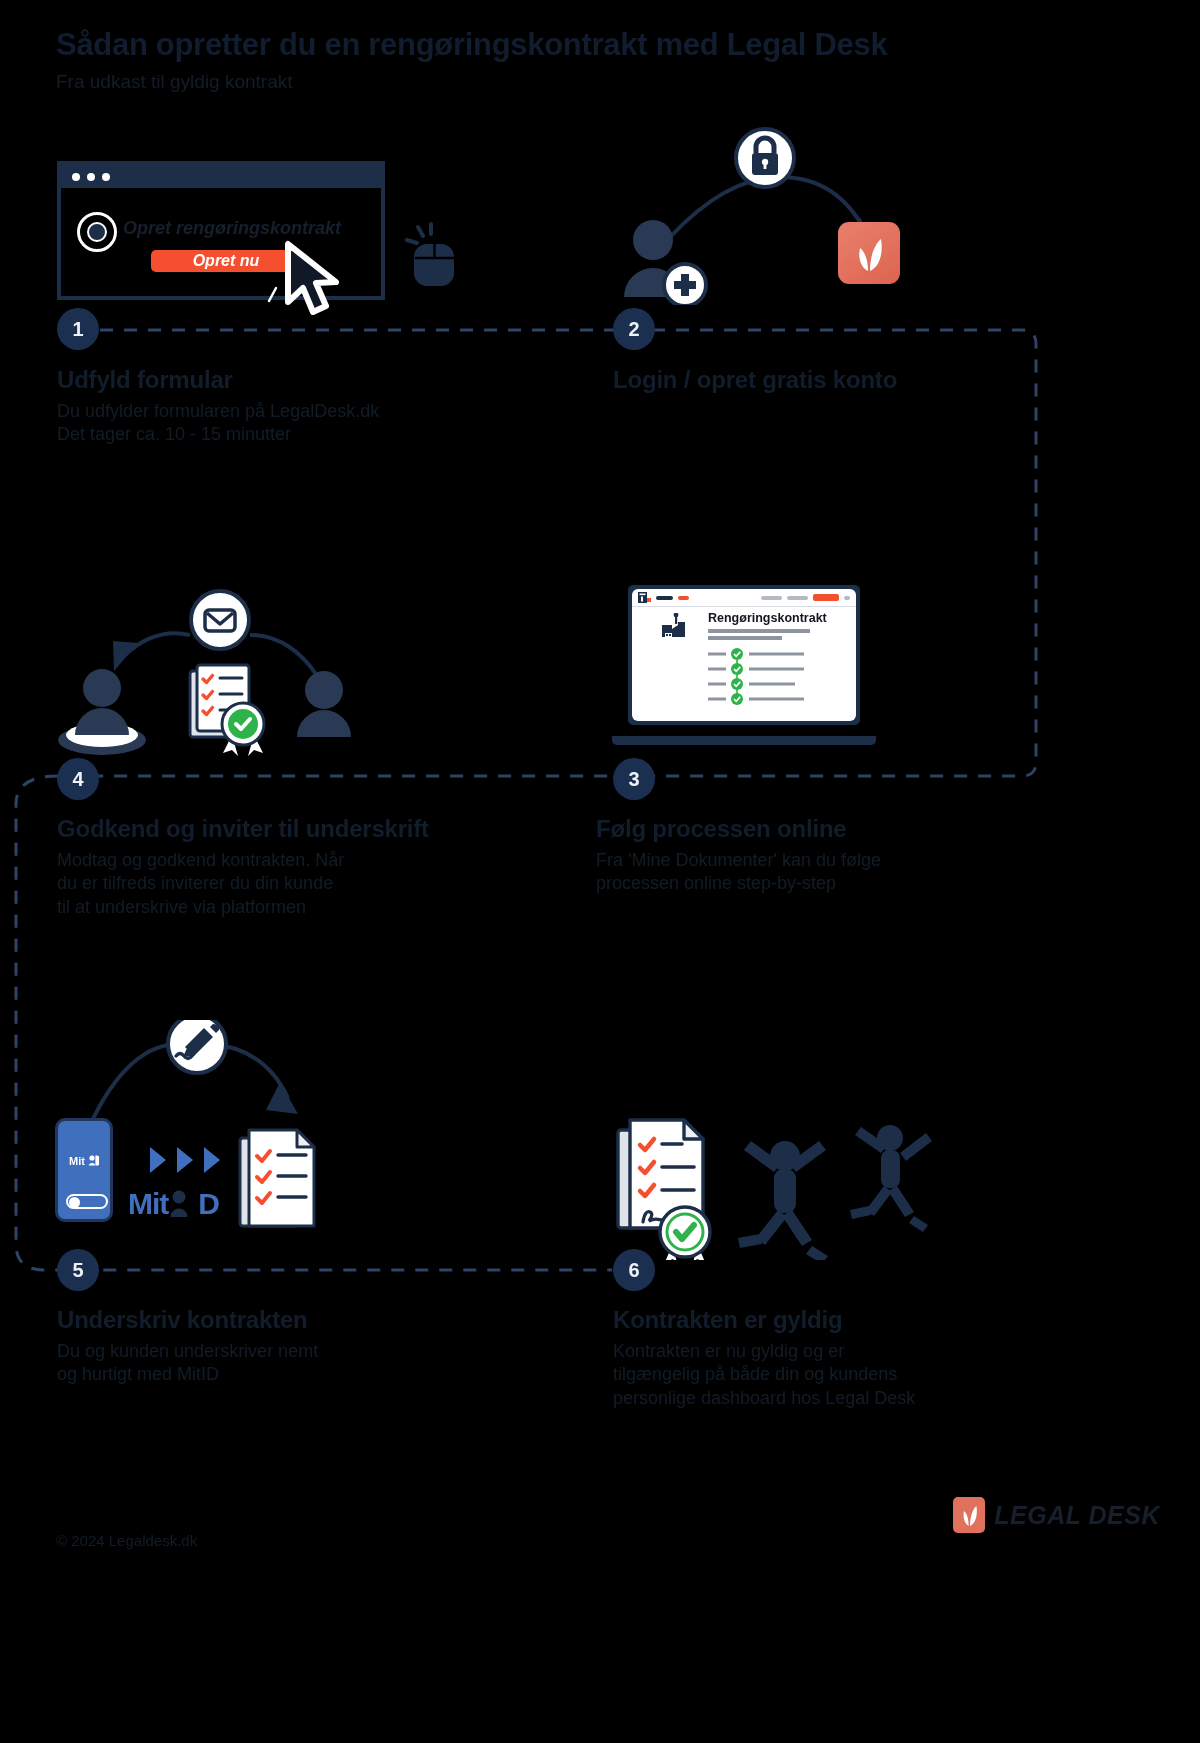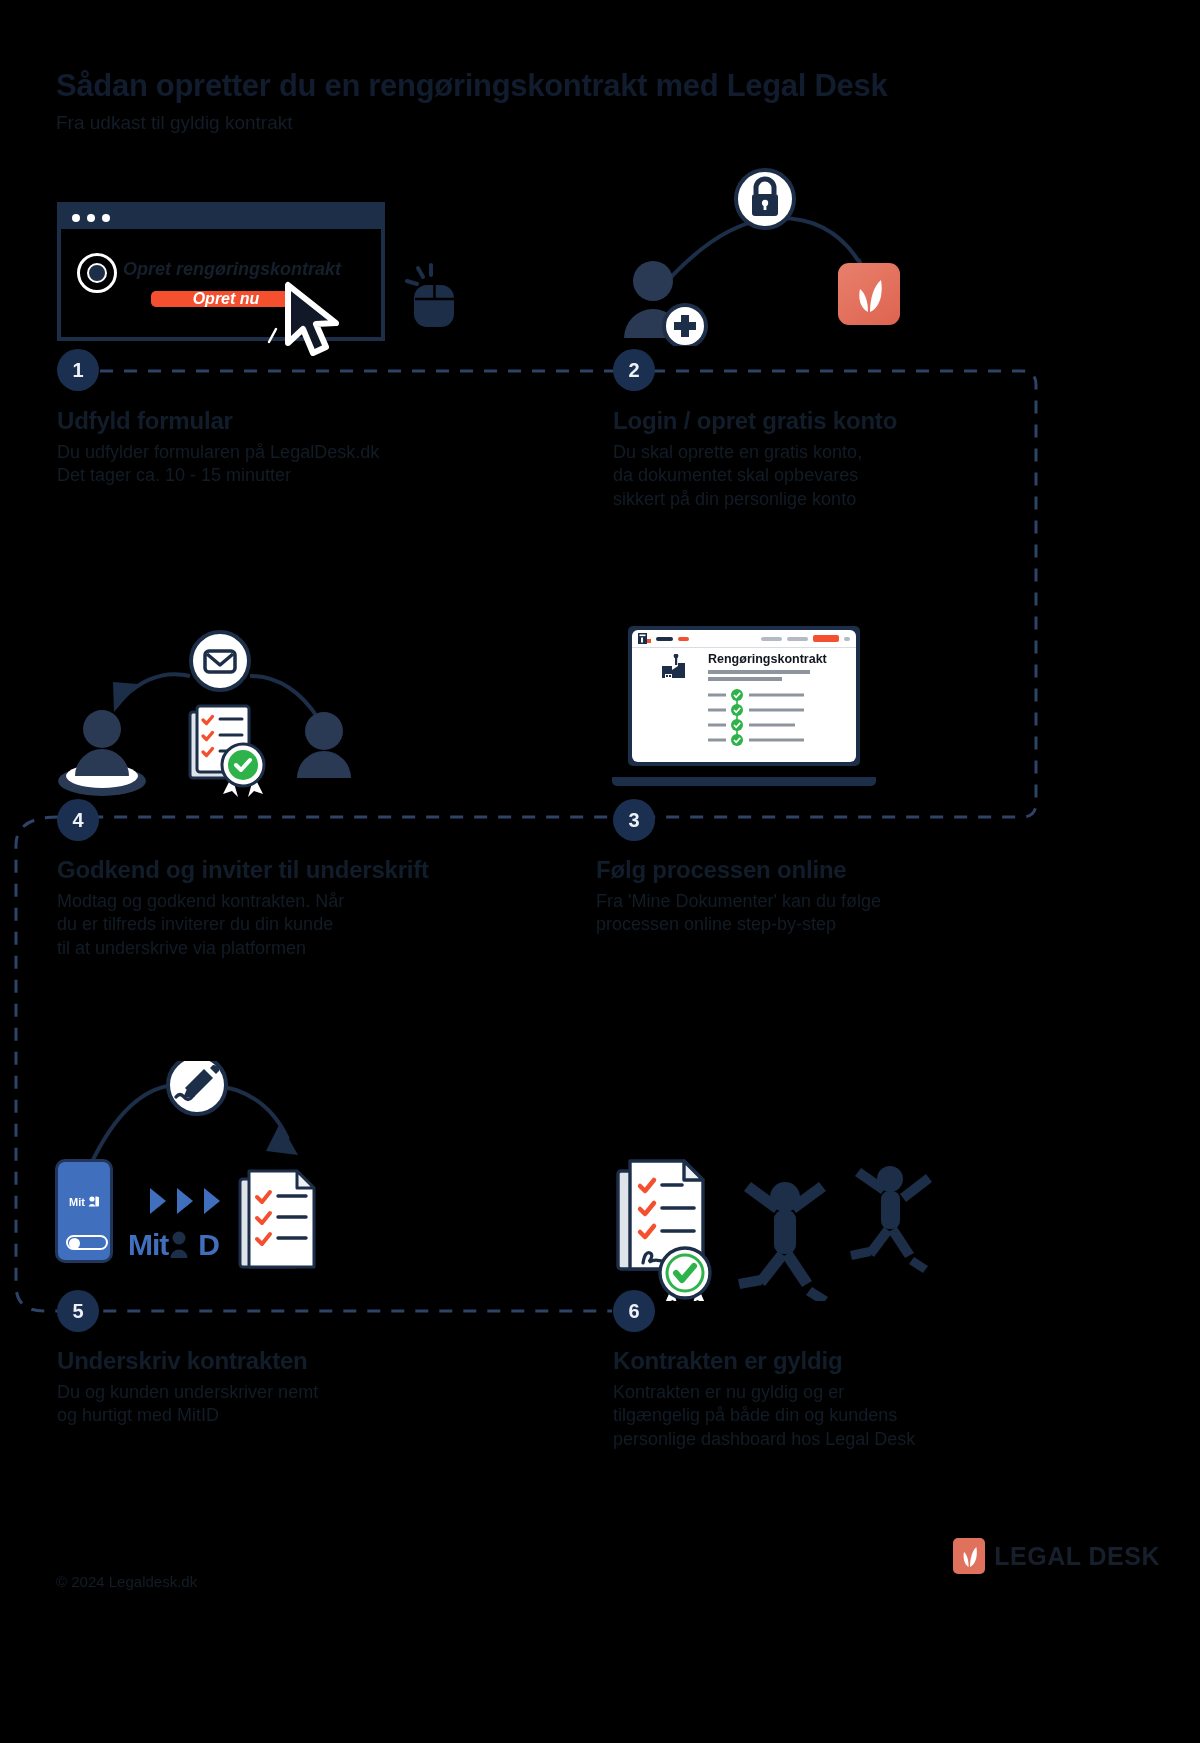--- a/index.html
+++ b/index.html
@@ -1,21 +1,21 @@
 <!DOCTYPE html>
 <html><head>
 <meta charset="utf-8">
 <style>
   html,body{margin:0;padding:0;}
   body{
     width:1200px;height:1743px;background:#000000;
     font-family:"Liberation Sans", sans-serif;
     position:relative;overflow:hidden;
   }
-  .page{position:absolute;inset:0;margin-top:41px;}
+  .page{position:absolute;inset:0;}
 
   
   .hdr{position:absolute;left:56px;top:28px;width:1000px;}
   .hdr-title{font-size:31px;font-weight:bold;color:#111c2e;letter-spacing:-0.3px;line-height:1.1;}
   .hdr-sub{font-size:19px;color:#131c28;margin-top:10px;line-height:1.1;}
 
   
   .connector{position:absolute;left:0;top:0;width:1200px;height:1743px;pointer-events:none;}
 
   
@@ -31,21 +31,21 @@
   .stp p{margin:6px 0 0 0;font-size:18px;color:#121c27;line-height:1.32;}
 
   
   .browser{position:absolute;left:57px;top:161px;width:320px;height:131px;border:4px solid #1d2e48;background:#000;font-style:italic;}
   .browser .bar{height:23px;background:#1d2e48;display:flex;align-items:center;padding-left:11px;gap:7px;}
   .browser .dot{width:8px;height:8px;border-radius:50%;background:#ffffff;}
   .browser .body{position:relative;height:104px;}
   .rec-ring{position:absolute;left:16px;top:24px;width:34px;height:34px;border-radius:50%;border:3px solid #ffffff;display:flex;align-items:center;justify-content:center;}
   .rec-ring i{width:16px;height:16px;border-radius:50%;background:#1d2e48;display:block;border:2px solid #ffffff;}
   .brow-label{position:absolute;left:62px;top:30px;font-size:18px;font-weight:bold;color:#161f2c;white-space:nowrap;}
-  .cta{position:absolute;left:90px;top:62px;width:150px;height:16px;border-radius:5px;background:#f4502f;
+  .cta{position:absolute;left:90px;top:62px;width:150px;height:22px;border-radius:5px;background:#f4502f;
        color:#fff;font-size:16px;font-weight:bold;display:flex;align-items:center;justify-content:center;}
   .mouse-ic{position:absolute;left:405px;top:222px;}
   .cursor{position:absolute;left:278px;top:240px;z-index:6;}
 
   
   .s2{position:absolute;left:610px;top:125px;width:340px;height:180px;}
   .ld-logo{position:absolute;left:838px;top:222px;width:62px;height:62px;border-radius:11px;
            background:linear-gradient(145deg,#e8806c,#dd6450);display:flex;align-items:center;justify-content:center;}
 
   
@@ -67,21 +67,21 @@
   .toggle{position:absolute;left:8px;bottom:10px;width:42px;height:15px;border-radius:8px;border:2px solid #ffffff;box-sizing:border-box;}
   .toggle i{position:absolute;left:1px;top:1px;width:11px;height:11px;border-radius:50%;background:#ffffff;display:block;}
   .mitid-wordmark{position:absolute;left:128px;top:1187px;font-size:30px;font-weight:bold;color:#3f6fbd;letter-spacing:-1px;display:flex;align-items:center;}
   .chevs{position:absolute;left:148px;top:1145px;display:flex;gap:7px;}
 
   
   .s6{position:absolute;left:610px;top:1110px;width:340px;height:150px;}
 
   
   .foot{position:absolute;left:56px;top:1532px;font-size:15px;color:#131c27;}
-  .foot-logo{position:absolute;right:40px;top:1497px;display:flex;align-items:center;gap:9px;}
+  .foot-logo{position:absolute;right:40px;top:1497px;display:flex;align-items:center;gap:9px;font-style:italic;}
   .foot-mark{width:32px;height:36px;border-radius:5px;background:#e0715c;display:flex;align-items:center;justify-content:center;}
   .foot-name{font-size:25px;font-weight:bold;color:#161f2b;letter-spacing:0.5px;}
 </style>
 </head>
 <body>
 
 <div class="page">
 
   <div class="hdr">
     <div class="hdr-title">Sådan opretter du en rengøringskontrakt med Legal Desk</div>
@@ -158,23 +158,20 @@
   <div class="ld-logo">
     <svg width="30" height="36" viewBox="0 0 30 36">
       <path d="M14 36 C 6 32 4 22 6 13 C 11 17 14 25 14 36 Z" fill="#ffffff"></path>
       <path d="M16 36 C 16 22 20 10 27 4 C 29 16 27 31 16 36 Z" fill="#ffffff"></path>
     </svg>
   </div>
 
   <div class="badge" style="left:613px;top:308px;">2</div>
   <div class="stp" style="left:613px;top:366px;">
     <h3>Login / opret gratis konto</h3>
-    <p style="white-space:pre-line">Du skal oprette en gratis konto,
-da dokumentet skal opbevares
-sikkert på din personlige konto</p>
   </div>
 
   <div class="laptop">
     <div class="lt-screen">
       <div class="lt-inner">
         <div class="lt-top">
           <svg width="13" height="11" viewBox="0 0 13 11">
             <rect x="0" y="0" width="9" height="11" fill="#1d2e48"></rect>
             <rect x="1.5" y="1.5" width="6" height="1.6" fill="#ffffff"></rect>
             <rect x="3" y="4.5" width="2" height="5" fill="#ffffff"></rect>

